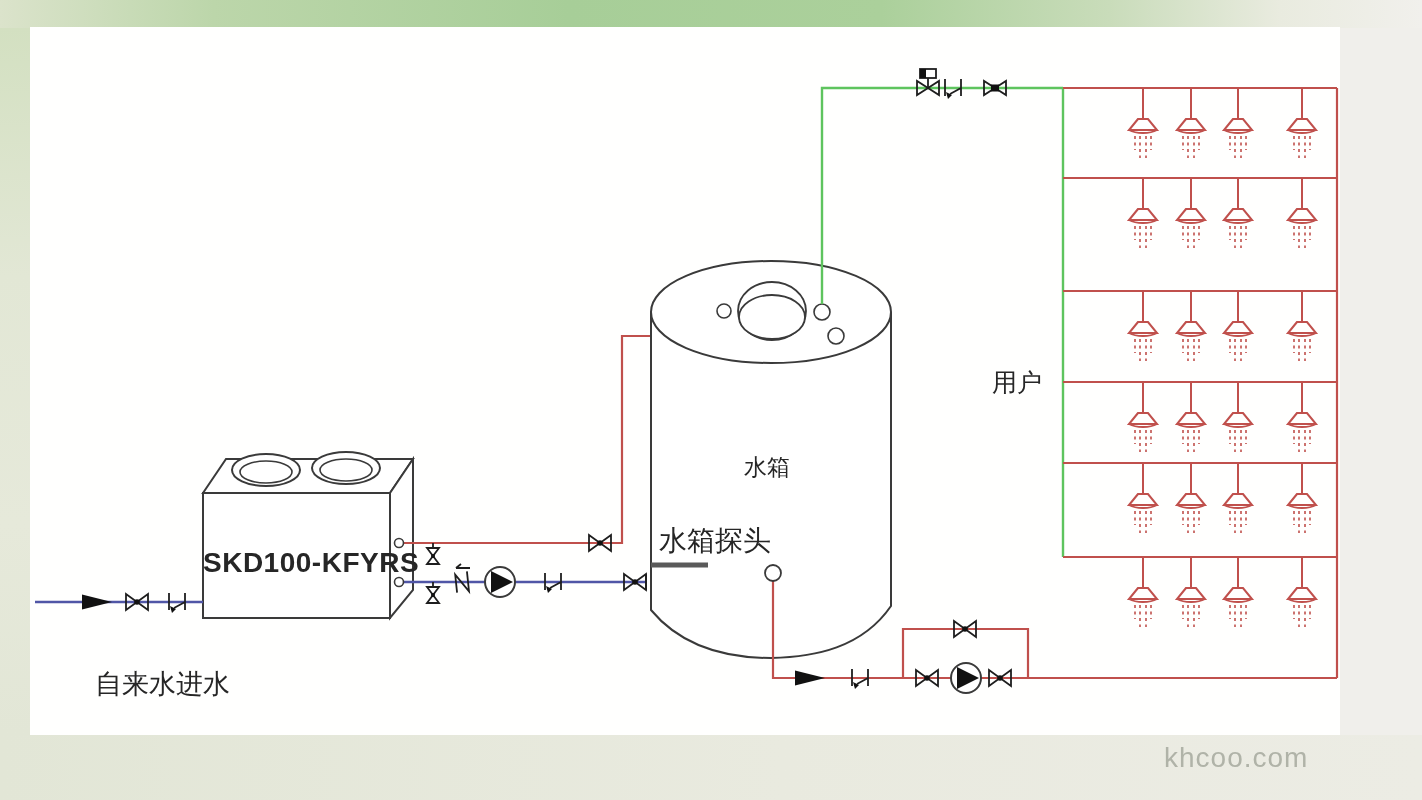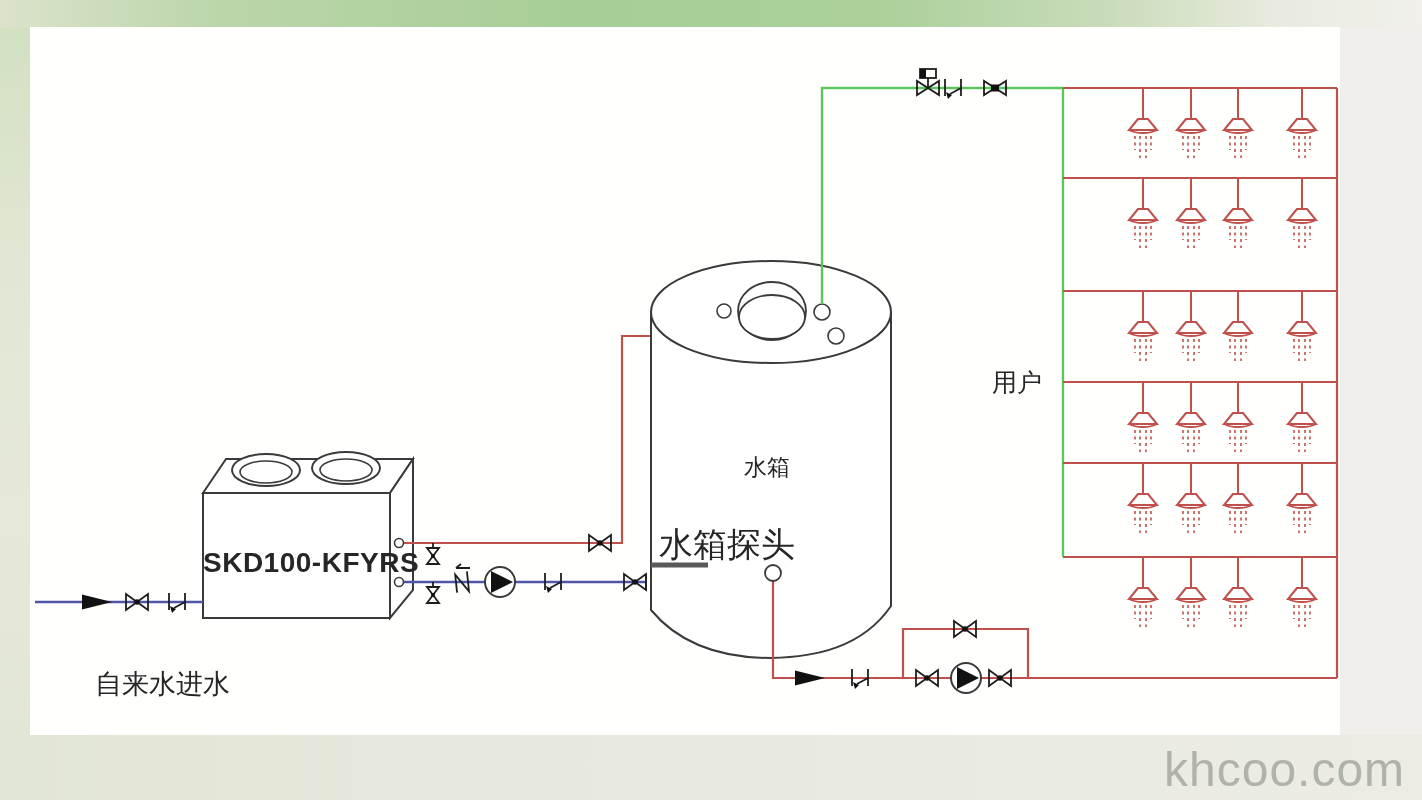--- a/index.html
+++ b/index.html
@@ -12,23 +12,23 @@
   .bg-right{position:absolute;left:1340px;top:28px;width:82px;height:707px;background:#f0efeb;}
   .bg-bottom{position:absolute;left:0;top:735px;width:1422px;height:65px;
     background:linear-gradient(90deg,#e2e6d6 0%,#e9eadf 55%,#ecece4 100%);}
   .panel{position:absolute;left:30px;top:27px;width:1310px;height:708px;background:#fffffe;}
   svg.diagram{position:absolute;left:0;top:0;width:1422px;height:800px;}
 
   .label{position:absolute;color:#262626;white-space:nowrap;}
   .lbl-model{left:203px;top:547px;width:180px;text-align:center;font-size:28px;font-weight:bold;letter-spacing:.5px;}
   .lbl-tap{left:95px;top:638px;font-size:27px;margin-top:28px;}
   .lbl-tank{left:744px;top:452px;font-size:23px;}
-  .lbl-probe{left:659px;top:522px;font-size:34px;}
+  .lbl-probe{left:659px;top:522px;font-size:28px;}
   .lbl-users{left:992px;top:366px;font-size:25px;}
-  .lbl-watermark{left:1164px;top:742px;font-size:48px;color:#b0b3a8;letter-spacing:1px;}
+  .lbl-watermark{left:1164px;top:742px;font-size:28px;color:#b0b3a8;letter-spacing:1px;}
 
   .pipe-hot{stroke:var(--hot);fill:none;}
   .pipe-cold{stroke:var(--cold);fill:none;}
   .pipe-supply{stroke:var(--supply);fill:none;}
   .outline{stroke:var(--outline);fill:#ffffff;}
   .sym{stroke:#1e1e1e;fill:none;stroke-width:1.8;}
   .sym-fill{fill:#111;stroke:none;}
 </style>
 </head>
 <body>

